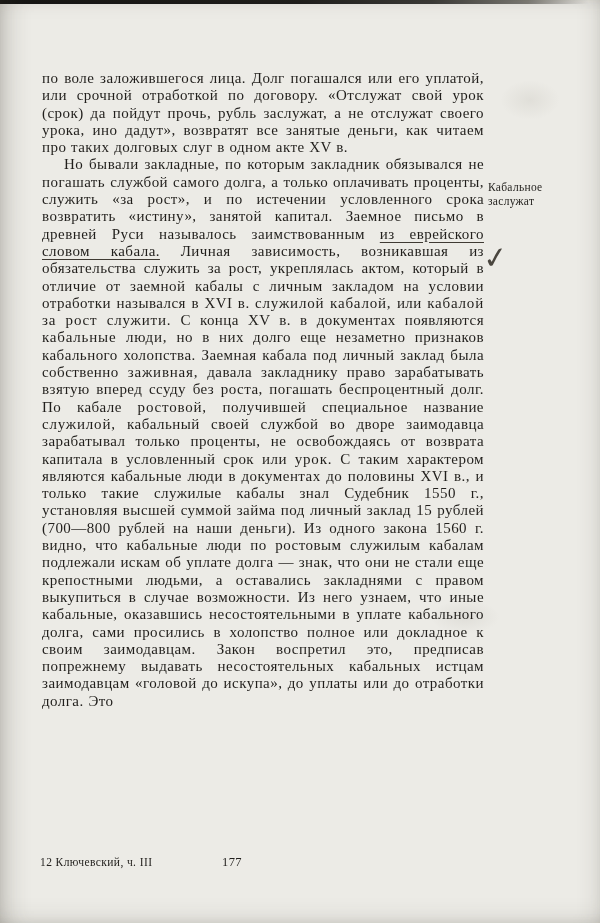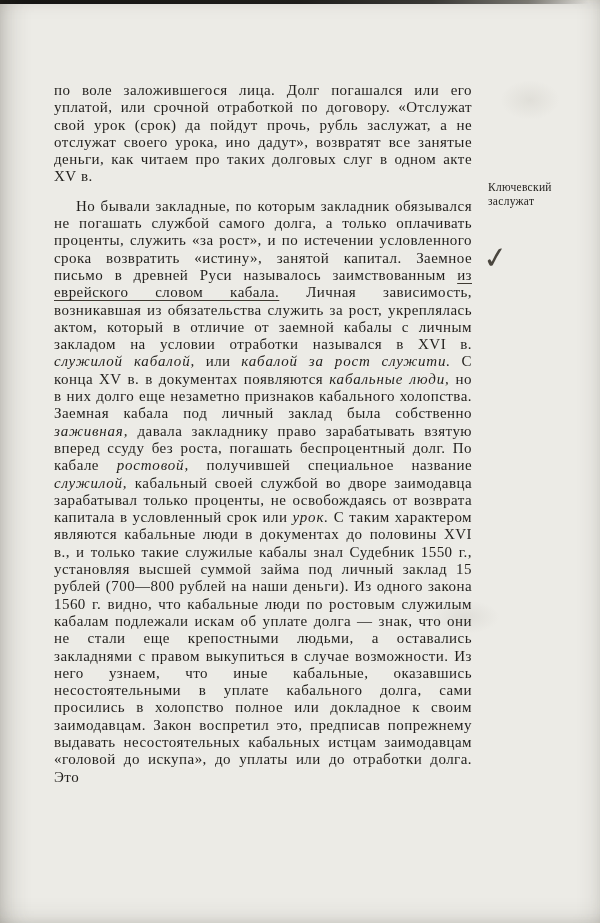--- a/index.html
+++ b/index.html
@@ -31,24 +31,24 @@
   }
 
   .text-block {
     position:absolute; left:42px; top:70px; width:442px;
     max-height:790px; overflow:hidden;
     font-size:15px; line-height:17.3px;
     letter-spacing:0.45px; word-spacing:0.5px;
     text-align:justify;
     hyphens:auto; -webkit-hyphens:auto;
   }
-  .para { margin:12px; }
+  .para { margin:0; }
   .para.indent { text-indent:22px; }
 
-  .em { font-style:italic; letter-spacing:0.8px; }
+  .em { letter-spacing:0.8px; }
   .hand-underline {
     text-decoration:underline;
     text-decoration-thickness:1.4px;
     text-underline-offset:2.5px;
     text-decoration-color:#3f3a33;
   }
 
   .margin-note {
     position:absolute; left:488px; top:181px; width:92px;
     font-size:11.5px; line-height:13.5px;
@@ -92,20 +92,24 @@
   <div class="scan-edge-top"></div>
   <div class="smudge-a"></div>
   <div class="smudge-b"></div>
 
   <div class="text-block">
     <p class="para"><span>по воле заложившегося лица. Долг погашался или его уплатой, или срочной отработкой по договору. «Отслужат свой урок (срок) да пойдут прочь, рубль заслужат, а не отслужат своего урока, ино дадут», возвратят все занятые деньги, как читаем про таких долговых слуг в одном акте XV в.</span></p>
     <p class="para indent"><span>Но бывали закладные, по которым закладник обязывался не погашать службой самого долга, а только оплачивать проценты, служить «за рост», и по истечении условленного срока возвратить «истину», занятой капитал. Заемное письмо в древней Руси называлось заимствованным </span><span class="hand-underline">из еврейского словом кабала.</span><span> Личная зависимость, возникавшая из обязательства служить за рост, укреплялась актом, который в отличие от заемной кабалы с личным закладом на условии отработки назывался в XVI в. </span><span class="em">служилой кабалой,</span><span> или </span><span class="em">кабалой за рост служити.</span><span> С конца XV в. в документах появляются </span><span class="em">кабальные люди,</span><span> но в них долго еще незаметно признаков кабального холопства. Заемная кабала под личный заклад была собственно </span><span class="em">заживная,</span><span> давала закладнику право зарабатывать взятую вперед ссуду без роста, погашать беспроцентный долг. По кабале </span><span class="em">ростовой,</span><span> получившей специальное название </span><span class="em">служилой,</span><span> кабальный своей службой во дворе заимодавца зарабатывал только проценты, не освобождаясь от возврата капитала в условленный срок или </span><span class="em">урок.</span><span> С таким характером являются кабальные люди в документах до половины XVI в., и только такие служилые кабалы знал Судебник 1550 г., установляя высшей суммой займа под личный заклад 15 рублей (700—800 рублей на наши деньги). Из одного закона 1560 г. видно, что кабальные люди по ростовым служилым кабалам подлежали искам об уплате долга — знак, что они не стали еще крепостными людьми, а оставались закладнями с правом выкупиться в случае возможности. Из него узнаем, что иные кабальные, оказавшись несостоятельными в уплате кабального долга, сами просились в холопство полное или докладное к своим заимодавцам. Закон воспретил это, предписав попрежнему выдавать несостоятельных кабальных истцам заимодавцам «головой до искупа», до уплаты или до отработки долга. Это</span></p>
   </div>
 
   <div class="margin-note">
-    <span>Ключевский</span>
+    <span>Кабальное</span>
     <span>заслужат</span>
   </div>
 
   <div class="checkmark">✓</div>
 
+  <div class="footer">
+    <span class="sig">12 Ключевский, ч. III</span>
+    <span class="pageno">177</span>
+  </div>
 
 </div>
 
 </body></html>

